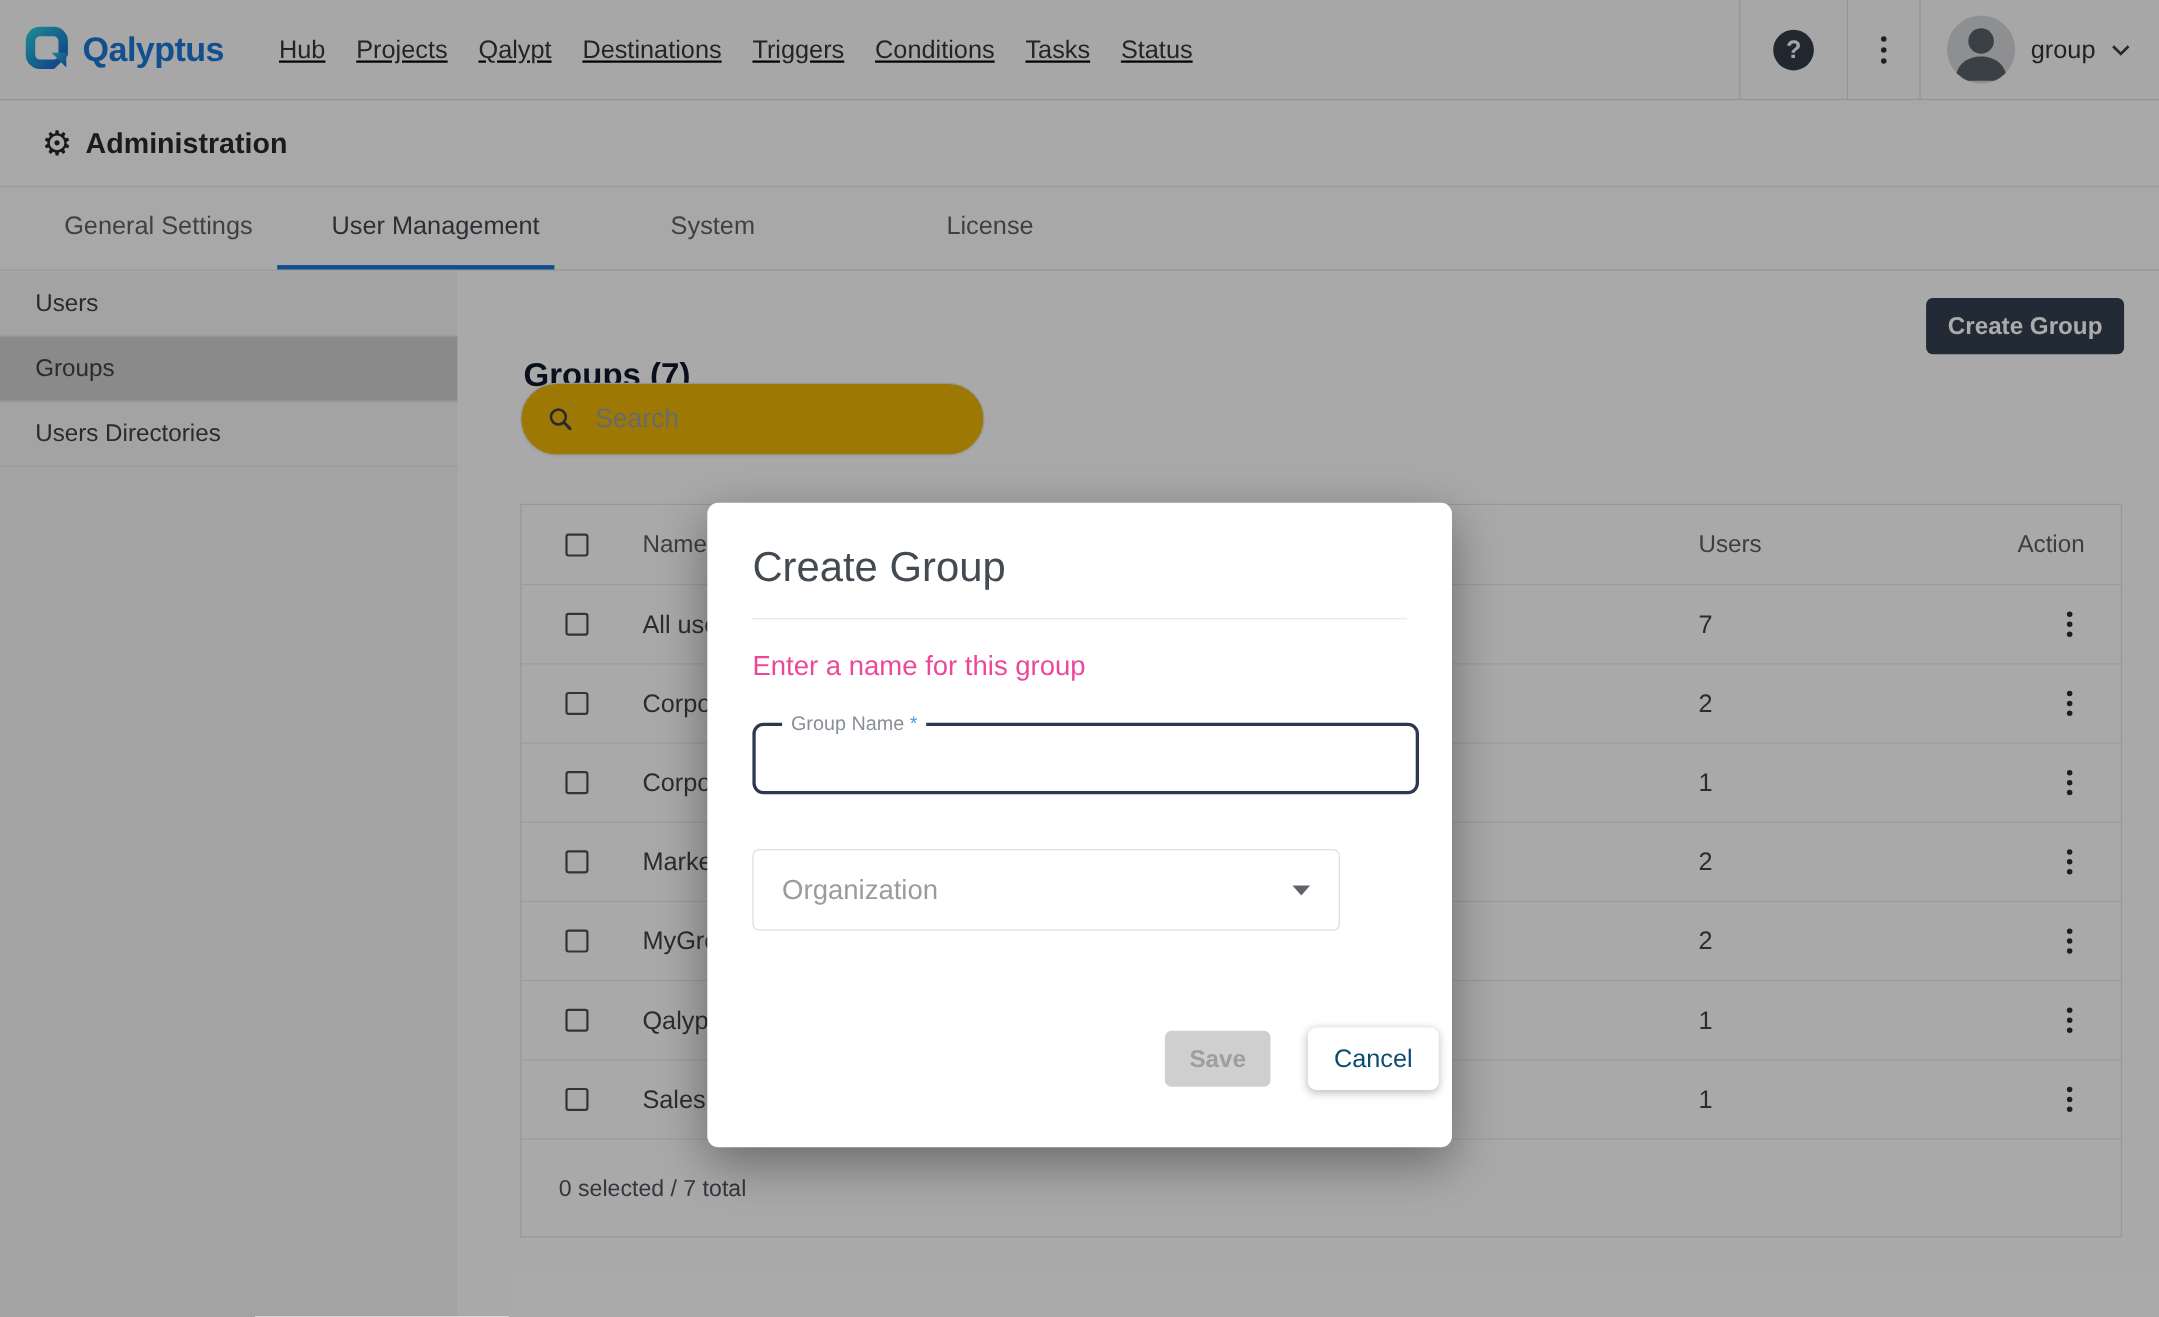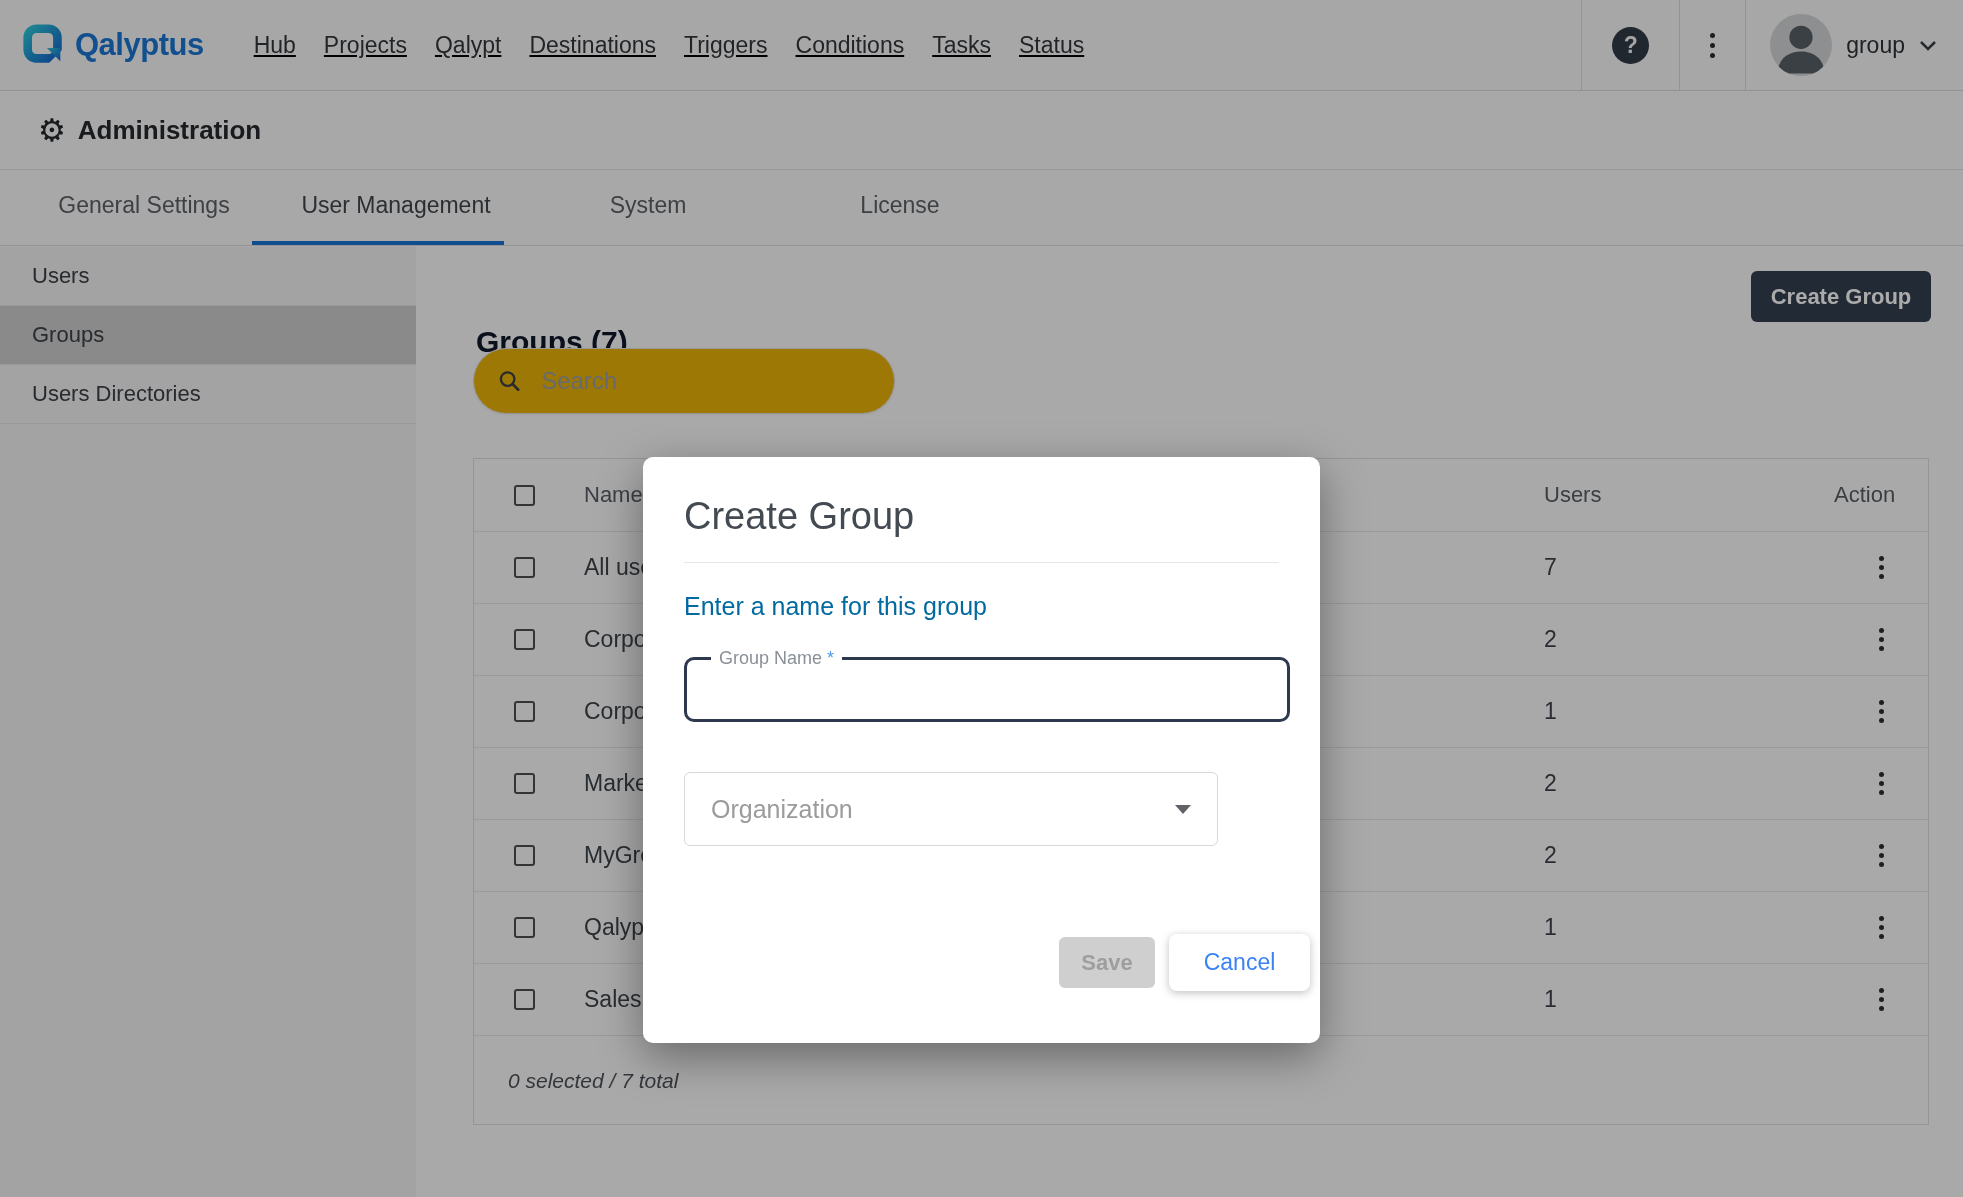--- a/index.html
+++ b/index.html
@@ -60,45 +60,45 @@
               border:1px solid #dfdfdf;background:#fdfdfd;}
   .trow{display:grid;grid-template-columns:110px 960px 290px auto;align-items:center;
         border-bottom:1px solid #e6e6e6;}
   .trow.head{height:73px;color:#585e64;font-size:22px;}
   .trow.data{height:72px;color:#3e444b;font-size:23px;cursor:pointer;}
   .cb{width:21px;height:21px;border:2px solid #4b4f54;border-radius:3px;margin-left:40px;cursor:pointer;}
   .cell-name{white-space:nowrap;overflow:hidden;}
   .cell-action{display:flex;justify-content:center;}
   .dots3{display:flex;flex-direction:column;gap:4px;padding:6px;cursor:pointer;}
   .dots3 i{width:5px;height:5px;border-radius:50%;background:#2b2e31;}
-  .tfoot{height:90px;display:flex;align-items:center;padding-left:34px;font-size:21px;color:#4d5359;font-style:italic;}
+  .tfoot{height:90px;display:flex;align-items:center;padding-left:34px;font-size:21px;color:#4d5359;}
 
   
   .backdrop{position:absolute;left:0;top:0;width:1963px;height:1197px;background:rgba(0,0,0,.33);z-index:40;}
   .modal{position:absolute;left:643px;top:457px;width:677px;height:586px;background:#ffffff;
          border-radius:10px;box-shadow:0 14px 45px rgba(0,0,0,.38);z-index:50;}
   .m-title{position:absolute;left:41px;top:38px;font-size:38px;font-weight:300;color:#434a51;}
   .m-div{position:absolute;left:41px;top:105px;width:595px;height:1px;background:#e6e6e6;}
-  .m-prompt{position:absolute;left:41px;top:135px;font-size:25px;color:#0369a1;}
+  .m-prompt{position:absolute;left:41px;top:135px;font-size:25px;color:#ec4899;}
   .gn-wrap{position:absolute;left:41px;top:200px;width:606px;height:65px;
            border:3px solid #2e3950;border-radius:10px;background:#fff;}
   .gn-label{position:absolute;left:24px;top:-12px;background:#ffffff;padding:0 8px;font-size:18px;
             color:#8a9097;}
   .gn-label .req{color:#4d9bea;}
   .gn-wrap input{width:100%;height:100%;border:none;outline:none;background:transparent;
                  font-size:25px;color:#2e3950;padding:0 20px;border-radius:10px;}
   .org-select{position:absolute;left:41px;top:315px;width:534px;height:74px;border:1px solid #d8d8d8;
               border-radius:6px;display:flex;align-items:center;padding:0 26px;cursor:pointer;}
   .org-text{font-size:25px;color:#9b9b9b;}
   .caret{margin-left:auto;width:0;height:0;border-left:8px solid transparent;
          border-right:8px solid transparent;border-top:9px solid #5f6368;}
   .save-btn{position:absolute;left:416px;top:480px;width:96px;height:51px;background:#cfcfcf;
             color:#9e9e9e;font-size:22px;font-weight:600;border:none;border-radius:6px;}
-  .cancel-btn{position:absolute;left:526px;top:477px;width:141px;height:57px;background:#ffffff;
-              color:#3b82f6;font-size:23px;border:none;border-radius:8px;
+  .cancel-btn{position:absolute;left:546px;top:477px;width:119px;height:57px;background:#ffffff;
+              color:#0c4a6e;font-size:23px;border:none;border-radius:8px;
               box-shadow:0 2px 8px rgba(0,0,0,.25);cursor:pointer;}
 </style>
 </head>
 <body>
 
 <div class="screen">
 
   <header class="navbar">
     <div class="brand">
       <svg width="46" height="46" viewBox="0 0 48 48">

